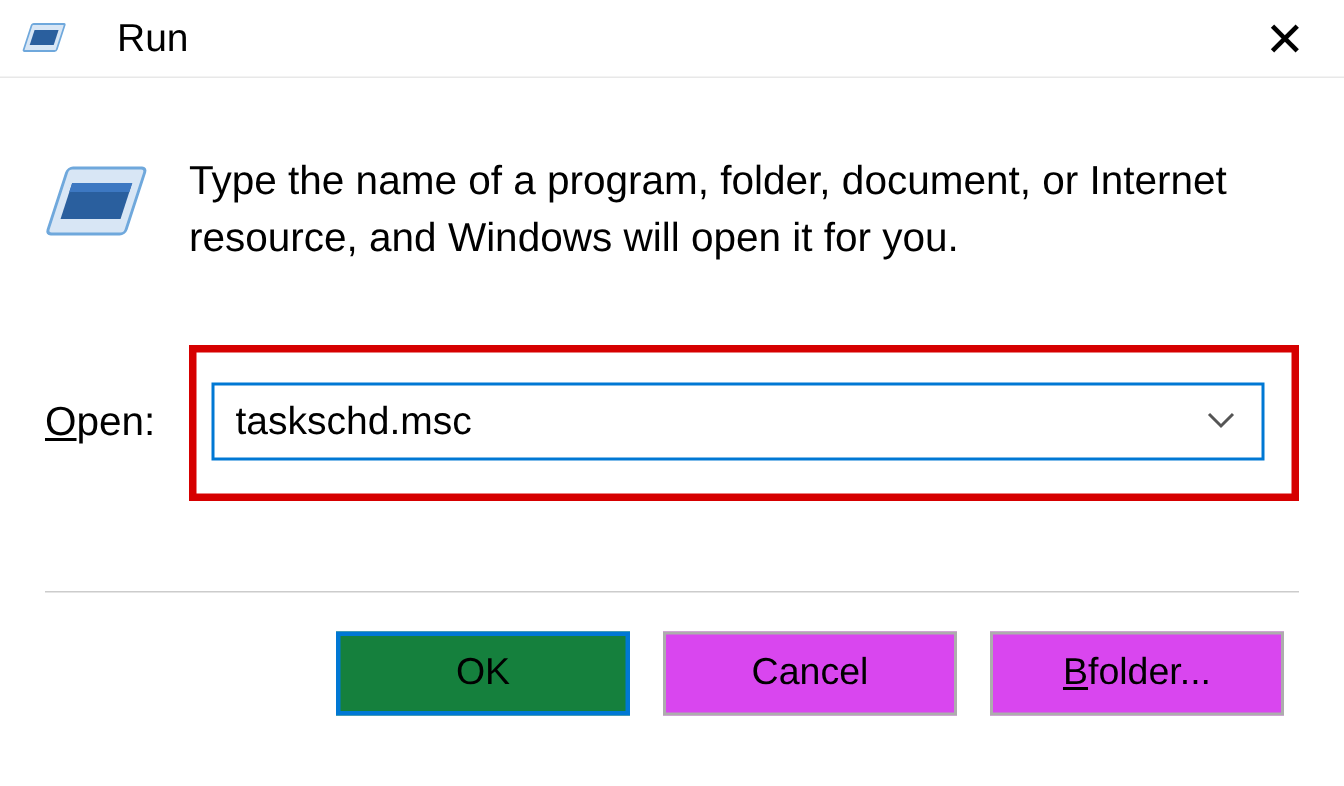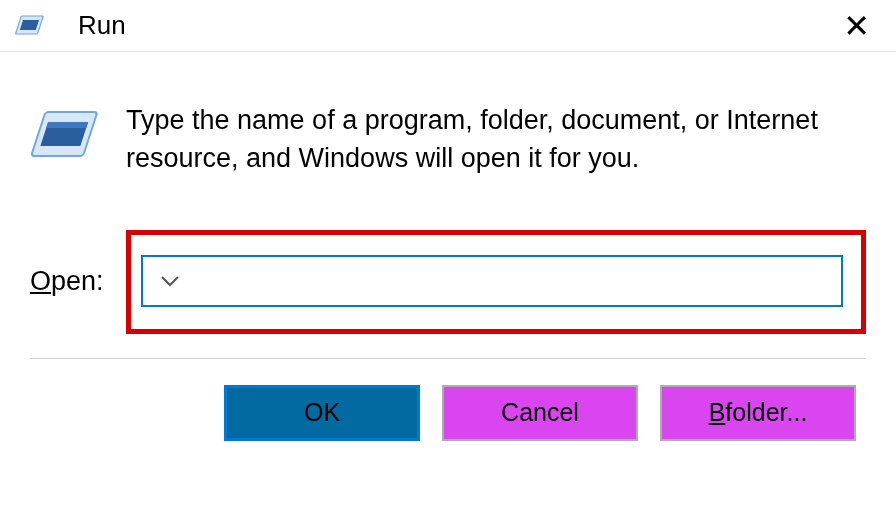--- a/index.html
+++ b/index.html
@@ -55,21 +55,21 @@
     }
     .description {
       font-size: 27px;
       line-height: 1.4;
       color: #000;
     }
     .input-row {
       display: flex;
       align-items: center;
       gap: 18px;
-      margin-bottom: 24px;
+      margin-bottom: 60px;
     }
     .open-label {
       font-size: 27px;
       color: #000;
       width: 78px;
     }
     .open-label .underline { text-decoration: underline; }
     .highlight-box {
       border: 5px solid #d60000;
       padding: 20px 18px 22px 10px;
@@ -114,21 +114,21 @@
     .btn {
       width: 196px;
       height: 56px;
       font-size: 25px;
       font-family: inherit;
       background: #d946ef;
       border: 2px solid #adadad;
       cursor: pointer;
     }
     .btn.primary {
-      background: #0369a1;
+      background: #15803d;
       border: 3px solid #0078d4;
     }
     .btn .underline { text-decoration: underline; }
   </style>
 </head>
 <body>
 
 <div class="titlebar">
   <span class="title-icon">
     <svg viewBox="0 0 30 24" width="30" height="24">
@@ -154,20 +154,21 @@
         </g>
       </svg>
     </span>
     <div class="description">Type the name of a program, folder, document, or Internet resource, and Windows will open it for you.</div>
   </div>
 
   <div class="input-row">
     <div class="open-label"><span class="underline">O</span><span>pen:</span></div>
     <div class="highlight-box">
       <div class="combo">
+        <input type="text" value="taskschd.msc" style="">
         <span class="chevron">
           <svg width="18" height="12" viewBox="0 0 18 12">
               <path d="M1 2 L9 10 L17 2" stroke="#555" stroke-width="2" fill="none"></path>
             </svg>
         </span>
       </div>
     </div>
   </div>
 
   <hr class="separator">

